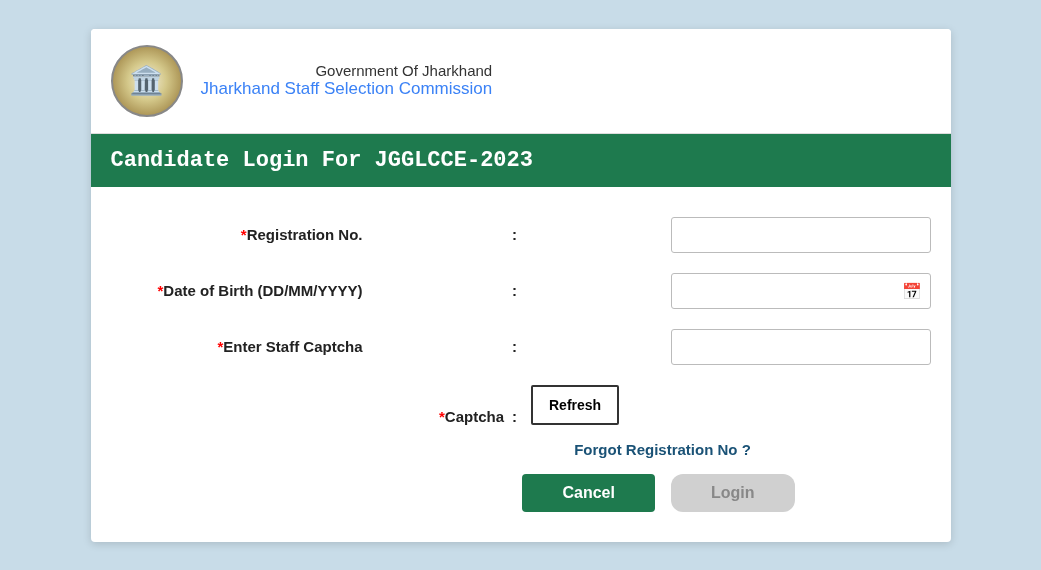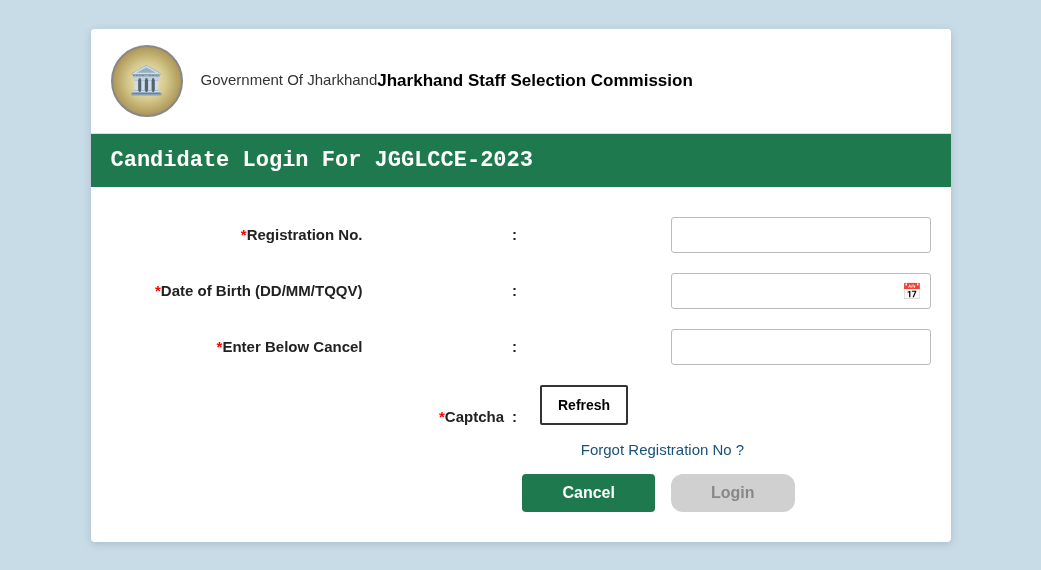--- a/index.html
+++ b/index.html
@@ -34,30 +34,32 @@
       background: radial-gradient(circle, #f5f0e0 0%, #d4c88a 40%, #8a6a2a 100%);
       display: flex;
       align-items: center;
       justify-content: center;
       flex-shrink: 0;
       font-size: 28px;
       margin-right: 18px;
     }
     .header-text {
       display: flex;
+      flex-direction: column;
+      align-items: flex-end;
     }
     .header-text .govt-name {
       font-size: 15px;
       color: #333;
       font-weight: normal;
     }
     .header-text .commission-name {
       font-size: 17px;
-      font-weight: bold;
-      color: #000000;
+      font-weight: normal;
+      color: #3b82f6;
     }
     .header-text .hindi-name {
       font-size: 14px;
       color: #555;
     }
     .title-bar {
       background: #1e7a4e;
       padding: 14px 20px;
     }
     .title-bar h1 {
@@ -136,38 +138,38 @@
       padding: 6px 16px;
       font-style: italic;
       font-size: 22px;
       font-weight: bold;
       color: #2e8b57;
       letter-spacing: 4px;
       min-width: 110px;
       text-align: center;
     }
     .refresh-btn {
-      margin-left: 11px;
+      margin-left: 2px;
       padding: 6px 16px;
       border: 2px solid #333;
       background: #fff;
       font-size: 14px;
       font-weight: bold;
       cursor: pointer;
       border-radius: 2px;
       height: 40px;
     }
     .forgot-link {
       display: block;
       text-align: center;
       margin-left: 272px;
       margin-bottom: 8px;
       color: #1a5276;
       font-size: 15px;
-      font-weight: normal;
+      font-weight: bold;
       text-decoration: none;
       cursor: pointer;
     }
     .cancel-btn {
       background: #1e7a4e;
       color: #fff;
       border: none;
       border-radius: 4px;
       padding: 10px 40px;
       font-size: 16px;
@@ -207,32 +209,32 @@
     <div class="form-row">
       <label class="form-label">
         <span class="required">*</span><span>Registration No.</span>
       </label>
       <span class="colon">:</span>
       <input type="text" class="form-input" style="">
     </div>
 
     <div class="form-row">
       <label class="form-label">
-        <span class="required">*</span><span>Date of Birth (DD/MM/TQQV)</span>
+        <span class="required">*</span><span>Date of Birth (DD/MM/YYYY)</span>
       </label>
       <span class="colon">:</span>
       <div class="date-input-wrapper">
         <input type="text" style="">
         <span class="calendar-icon">📅</span>
       </div>
     </div>
 
     <div class="form-row">
       <label class="form-label">
-        <span class="required">*</span><span>Enter Below Cancel</span>
+        <span class="required">*</span><span>Enter Staff Captcha</span>
       </label>
       <span class="colon">:</span>
       <input type="text" class="form-input" style="">
     </div>
 
     <div class="captcha-row">
       <label class="form-label">
         <span class="required">*</span><span>Captcha</span>
       </label>
       <span class="colon">:</span>

